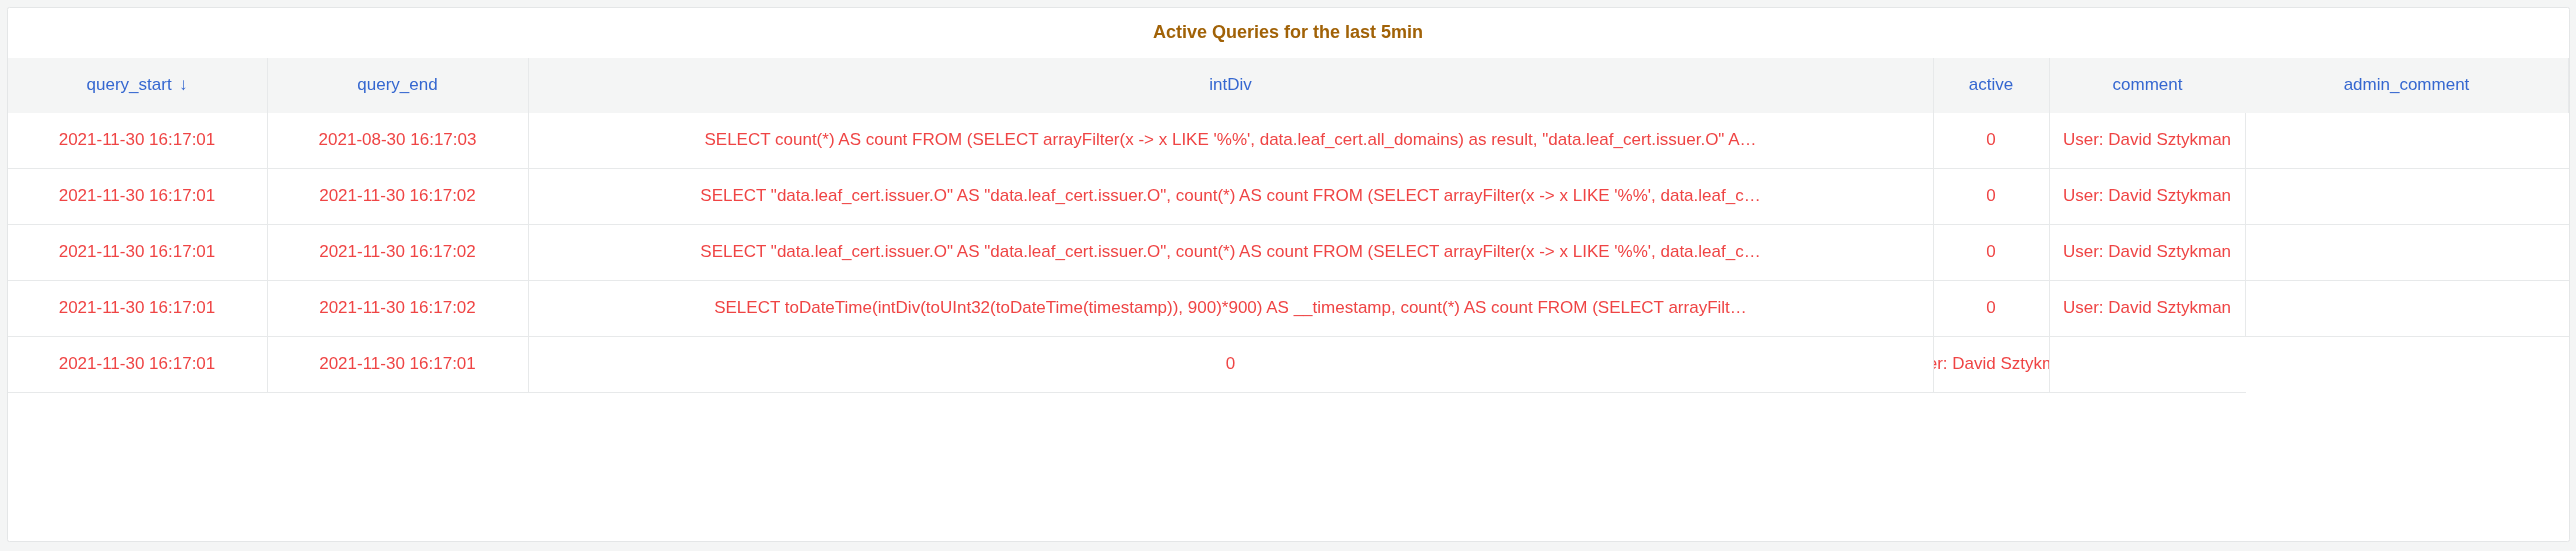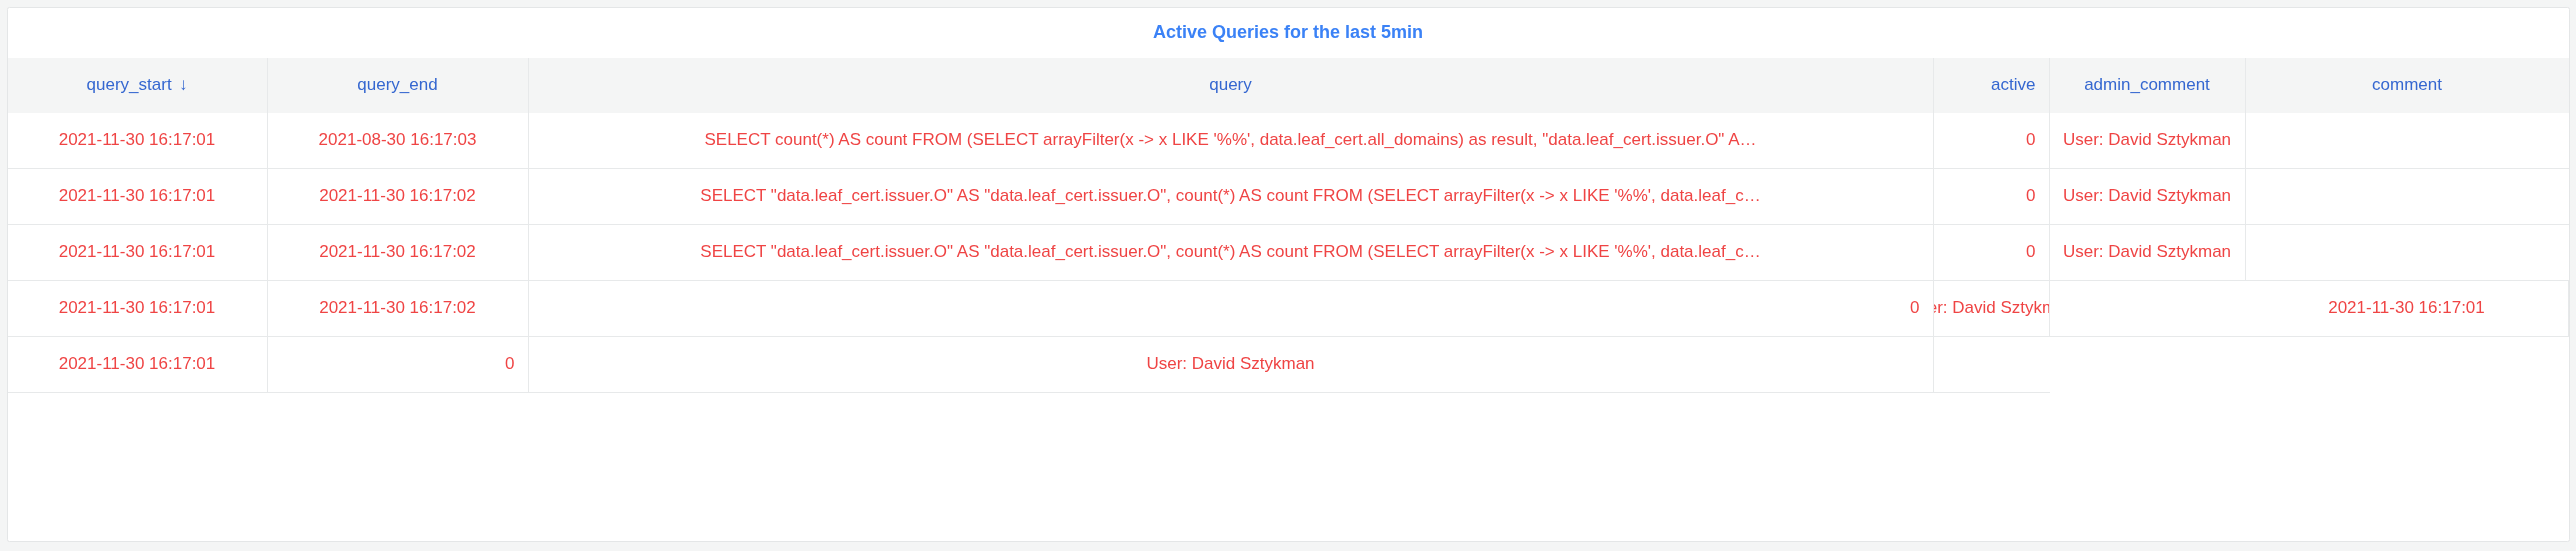--- a/index.html
+++ b/index.html
@@ -18,21 +18,21 @@
     border-radius: 2.4px;
     overflow: hidden;
   }
   .panel-title {
     height: 50px;
     display: flex;
     align-items: center;
     justify-content: center;
     font-size: 18px;
     font-weight: 700;
-    color: #3b82f6;
+    color: #a16207;
   }
   .grid {
     display: grid;
     grid-template-columns: 260px 261px 1405px 116px 196px 1fr;
     width: 100%;
   }
   .hc, .cell {
     display: flex;
     align-items: center;
     padding: 0 13px;
@@ -48,21 +48,21 @@
     color: #3567d0;
     cursor: pointer;
   }
   .cell {
     height: 56px;
     color: #ef4444;
     border-bottom: 0.8px solid #e7e9ea;
     background: #ffffff;
   }
   .last { border-right: none; }
-  .num { justify-content: flex-end; }
+  .num { }
   .sort-arrow {
     margin-left: 7.3px;
     font-size: 17px;
     color: #3567d0;
   }
 </style>
 </head>
 <body>
 
 <div class="panel">
@@ -71,30 +71,30 @@
   <div class="grid">
 
     <div class="hc">
       <span>query_start</span>
       <span class="sort-arrow">↓</span>
     </div>
     <div class="hc">
       <span>query_end</span>
     </div>
     <div class="hc">
-      <span>query</span>
+      <span>intDiv</span>
     </div>
     <div class="hc num">
       <span>active</span>
     </div>
+    <div class="hc last">
+      <span>comment</span>
+    </div>
     <div class="hc">
       <span>admin_comment</span>
-    </div>
-    <div class="hc last">
-      <span>comment</span>
     </div>
 
     <div class="cell">2021-11-30 16:17:01</div>
     <div class="cell">2021-08-30 16:17:03</div>
     <div class="cell">SELECT count(*) AS count FROM (SELECT arrayFilter(x -&gt; x LIKE '%%', data.leaf_cert.all_domains) as result, "data.leaf_cert.issuer.O" A…</div>
     <div class="cell num">0</div>
     <div class="cell">User: David Sztykman</div>
     <div class="cell last"></div>
 
     <div class="cell">2021-11-30 16:17:01</div>
@@ -106,20 +106,21 @@
 
     <div class="cell">2021-11-30 16:17:01</div>
     <div class="cell">2021-11-30 16:17:02</div>
     <div class="cell">SELECT "data.leaf_cert.issuer.O" AS "data.leaf_cert.issuer.O", count(*) AS count FROM (SELECT arrayFilter(x -&gt; x LIKE '%%', data.leaf_c…</div>
     <div class="cell num">0</div>
     <div class="cell">User: David Sztykman</div>
     <div class="cell last"></div>
 
     <div class="cell">2021-11-30 16:17:01</div>
     <div class="cell">2021-11-30 16:17:02</div>
+    <div class="cell">SELECT toDateTime(intDiv(toUInt32(toDateTime(timestamp)), 900)*900) AS __timestamp, count(*) AS count FROM (SELECT arrayFilt…</div>
     <div class="cell num">0</div>
     <div class="cell">User: David Sztykman</div>
     <div class="cell last"></div>
 
     <div class="cell">2021-11-30 16:17:01</div>
     <div class="cell">2021-11-30 16:17:01</div>
     <div class="cell num">0</div>
     <div class="cell">User: David Sztykman</div>
     <div class="cell last"></div>
   </div>

